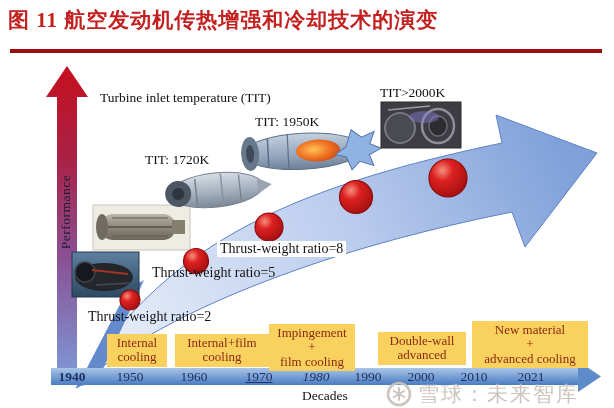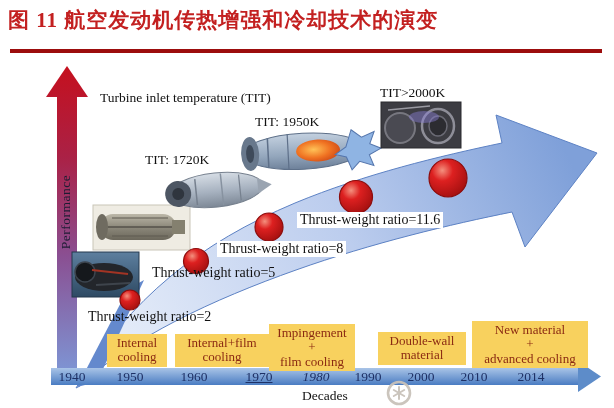--- a/index.html
+++ b/index.html
@@ -152,52 +152,52 @@
   </svg>
 
   <div class="lbl" style="left:100px;top:90px;">Turbine inlet temperature (TIT)</div>
   <div class="lbl" style="left:145px;top:152px;text-align:right;">TIT: 1720K</div>
   <div class="lbl" style="left:255px;top:114px;">TIT: 1950K</div>
   <div class="lbl" style="left:380px;top:85px;">TIT&gt;2000K</div>
 
   <div class="lbl lbl-tw" style="left:88px;top:309px;">Thrust-weight ratio=2</div>
   <div class="lbl lbl-tw" style="left:152px;top:265px;">Thrust-weight ratio=5</div>
   <div class="lbl lbl-tw lbl-box" style="left:217px;top:241px;">Thrust-weight ratio=8</div>
-  <div class="lbl lbl-tw lbl-box" style="left:297px;top:212px;">Thrust-weight ratio=11.6</div>
 
   <div class="stage" style="left:107px;top:334px;width:54px;">Internal
 cooling</div>
   <div class="stage" style="left:175px;top:334px;width:88px;">Internal+film
 cooling</div>
   <div class="stage" style="left:269px;top:324px;width:80px;">Impingement
 +
 film cooling</div>
   <div class="stage" style="left:378px;top:332px;width:82px;">Double-wall
-material</div>
+advanced</div>
   <div class="stage" style="left:472px;top:321px;width:110px;">New material
 +
 advanced cooling</div>
 
-  <span class="tick" style="left:72px;">1940</span>
+  <span class="tick" style="left:72px;font-weight:bold;">1940</span>
   <span class="tick" style="left:130px;">1950</span>
   <span class="tick" style="left:194px;">1960</span>
   <span class="tick" style="left:259px;text-decoration:underline;">1970</span>
   <span class="tick" style="left:316px;font-style:italic;">1980</span>
   <span class="tick" style="left:368px;">1990</span>
   <span class="tick" style="left:421px;">2000</span>
   <span class="tick" style="left:474px;">2010</span>
-  <span class="tick" style="left:531px;">2014</span>
+  <span class="tick" style="left:531px;">2021</span>
 
   <div class="ylabel">Performance</div>
   <div class="xlabel">Decades</div>
 
   <div class="watermark">
     <svg width="26" height="26" viewBox="0 0 26 26">
       <circle cx="13" cy="13" r="11" fill="none" stroke="#c9c2ba" stroke-width="2.6"></circle>
       <g stroke="#c9c2ba" stroke-width="2" stroke-linecap="round">
         <line x1="13" y1="7" x2="13" y2="19"></line>
         <line x1="7.8" y1="10" x2="18.2" y2="16"></line>
         <line x1="18.2" y1="10" x2="7.8" y2="16"></line>
       </g>
     </svg>
+    <span class="wm-text">雪球：未来智库</span>
   </div>
 
 </div>
 
 </body></html>

